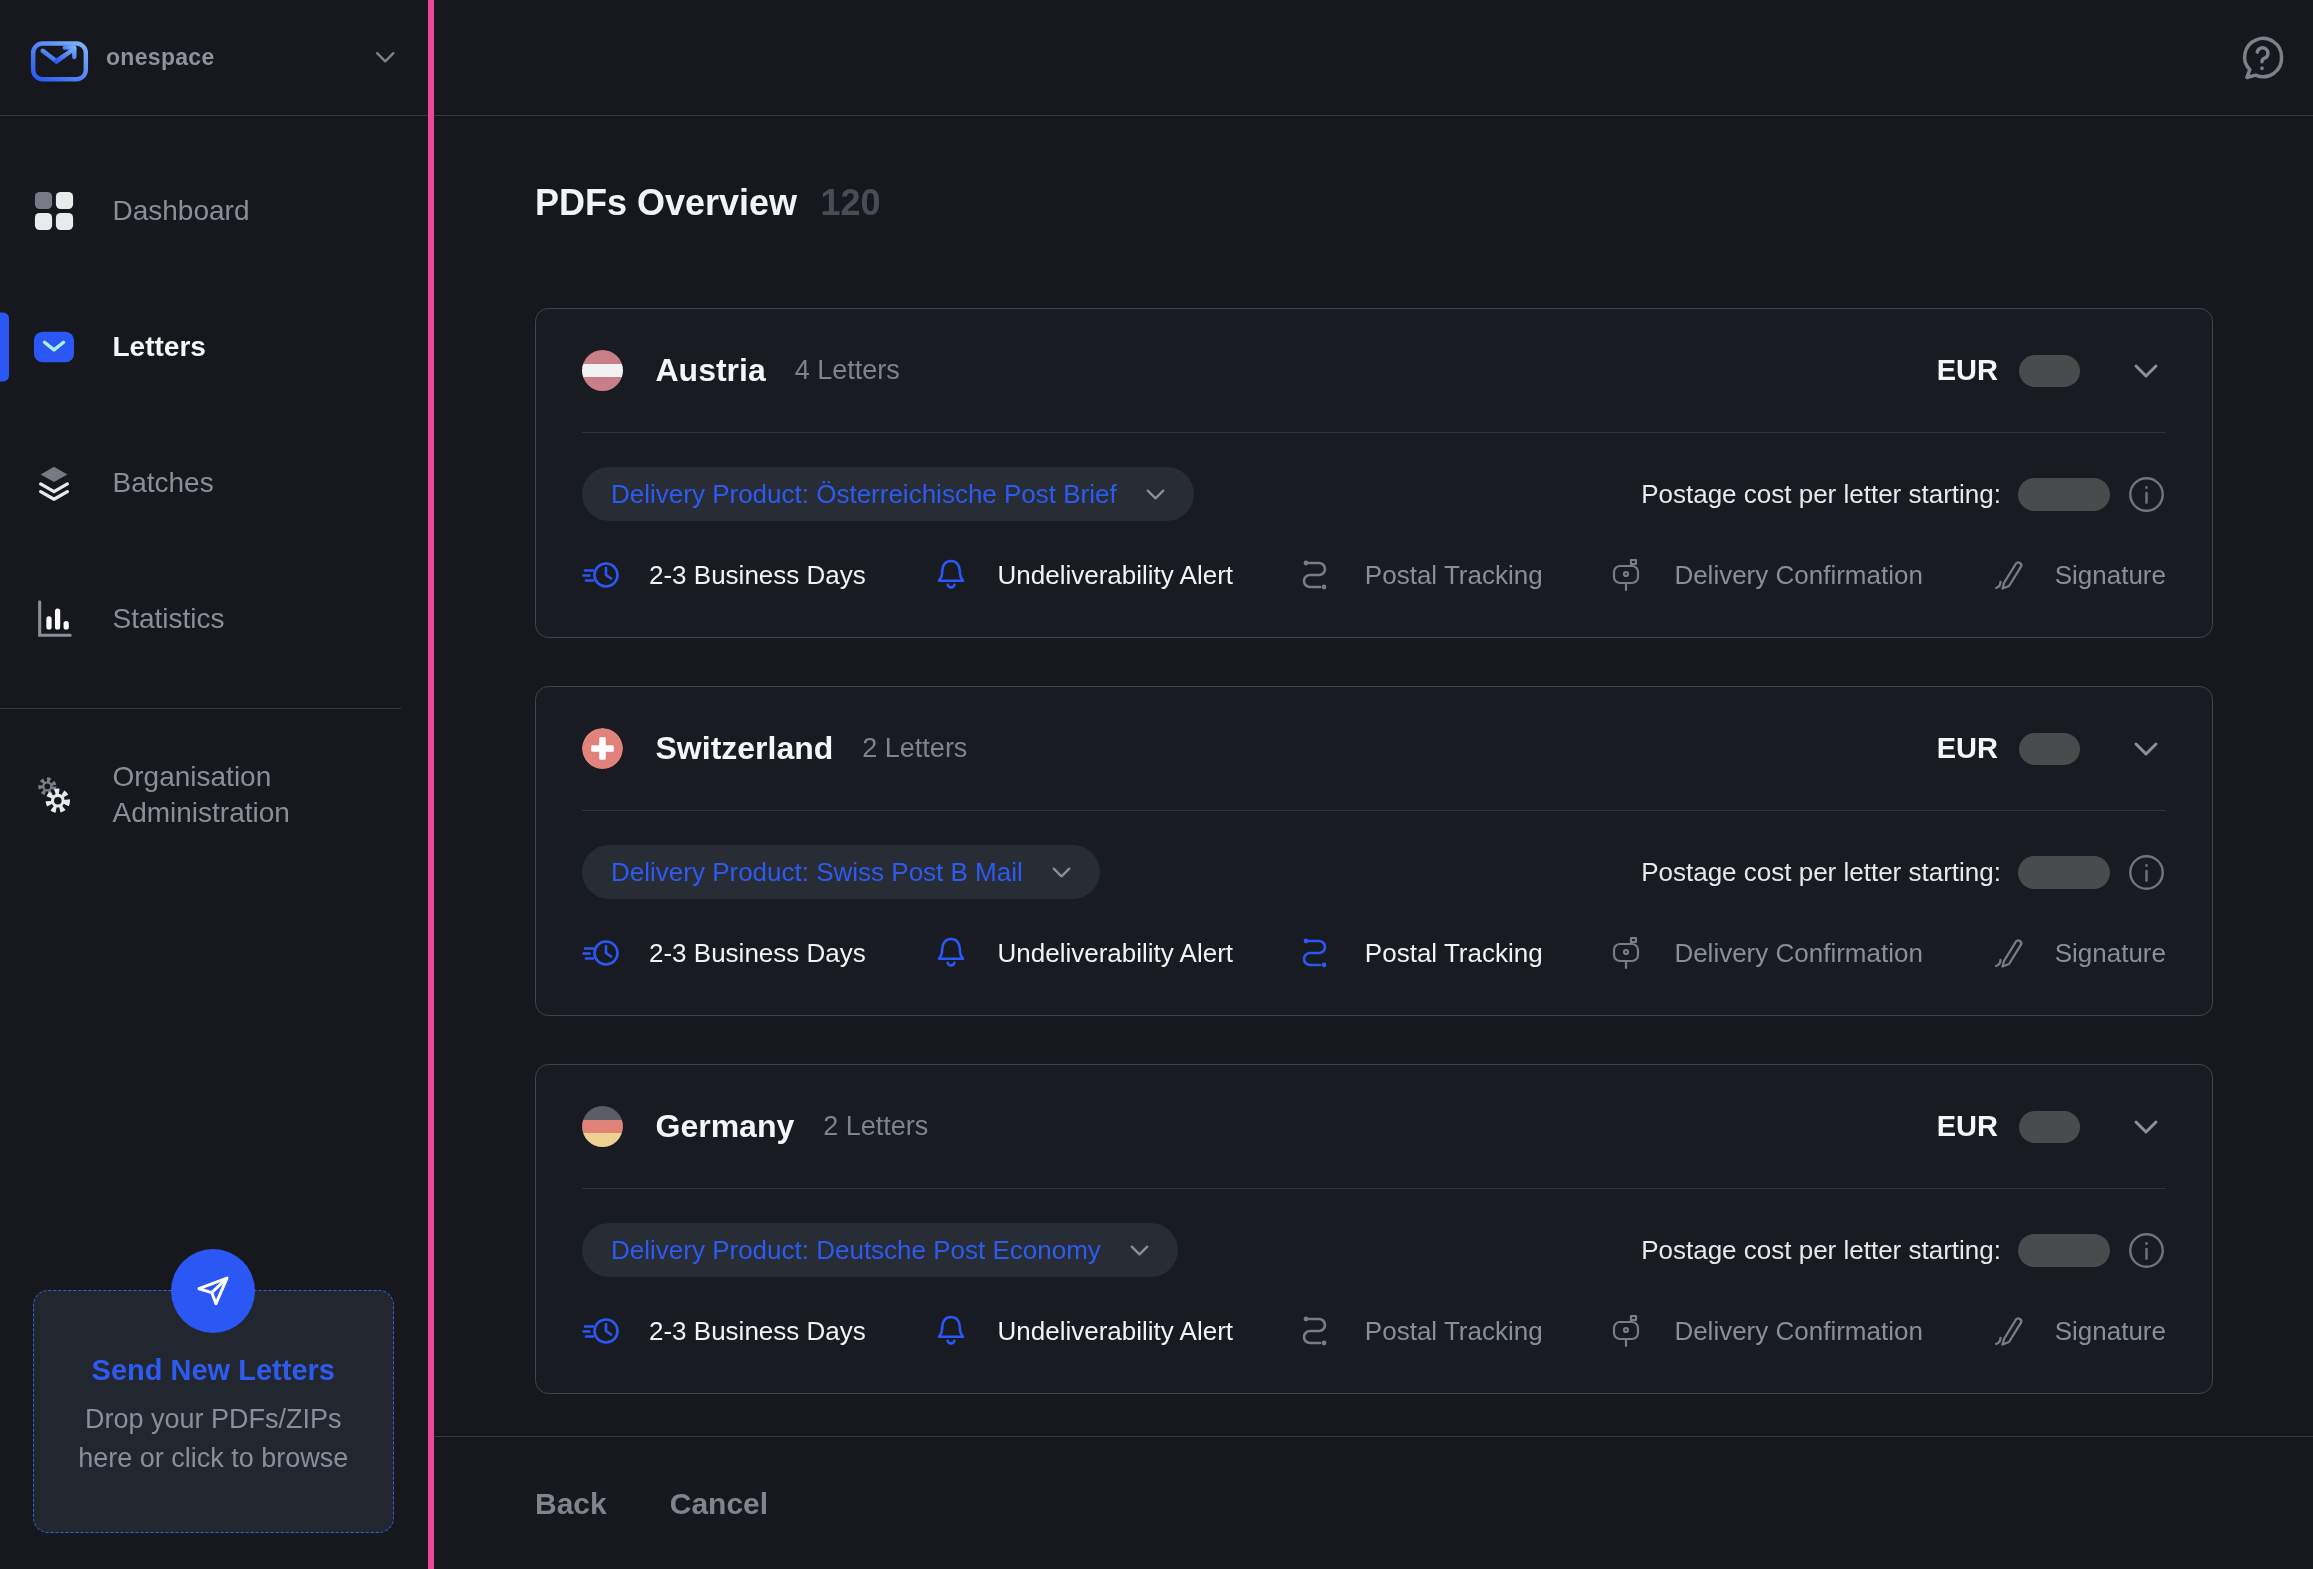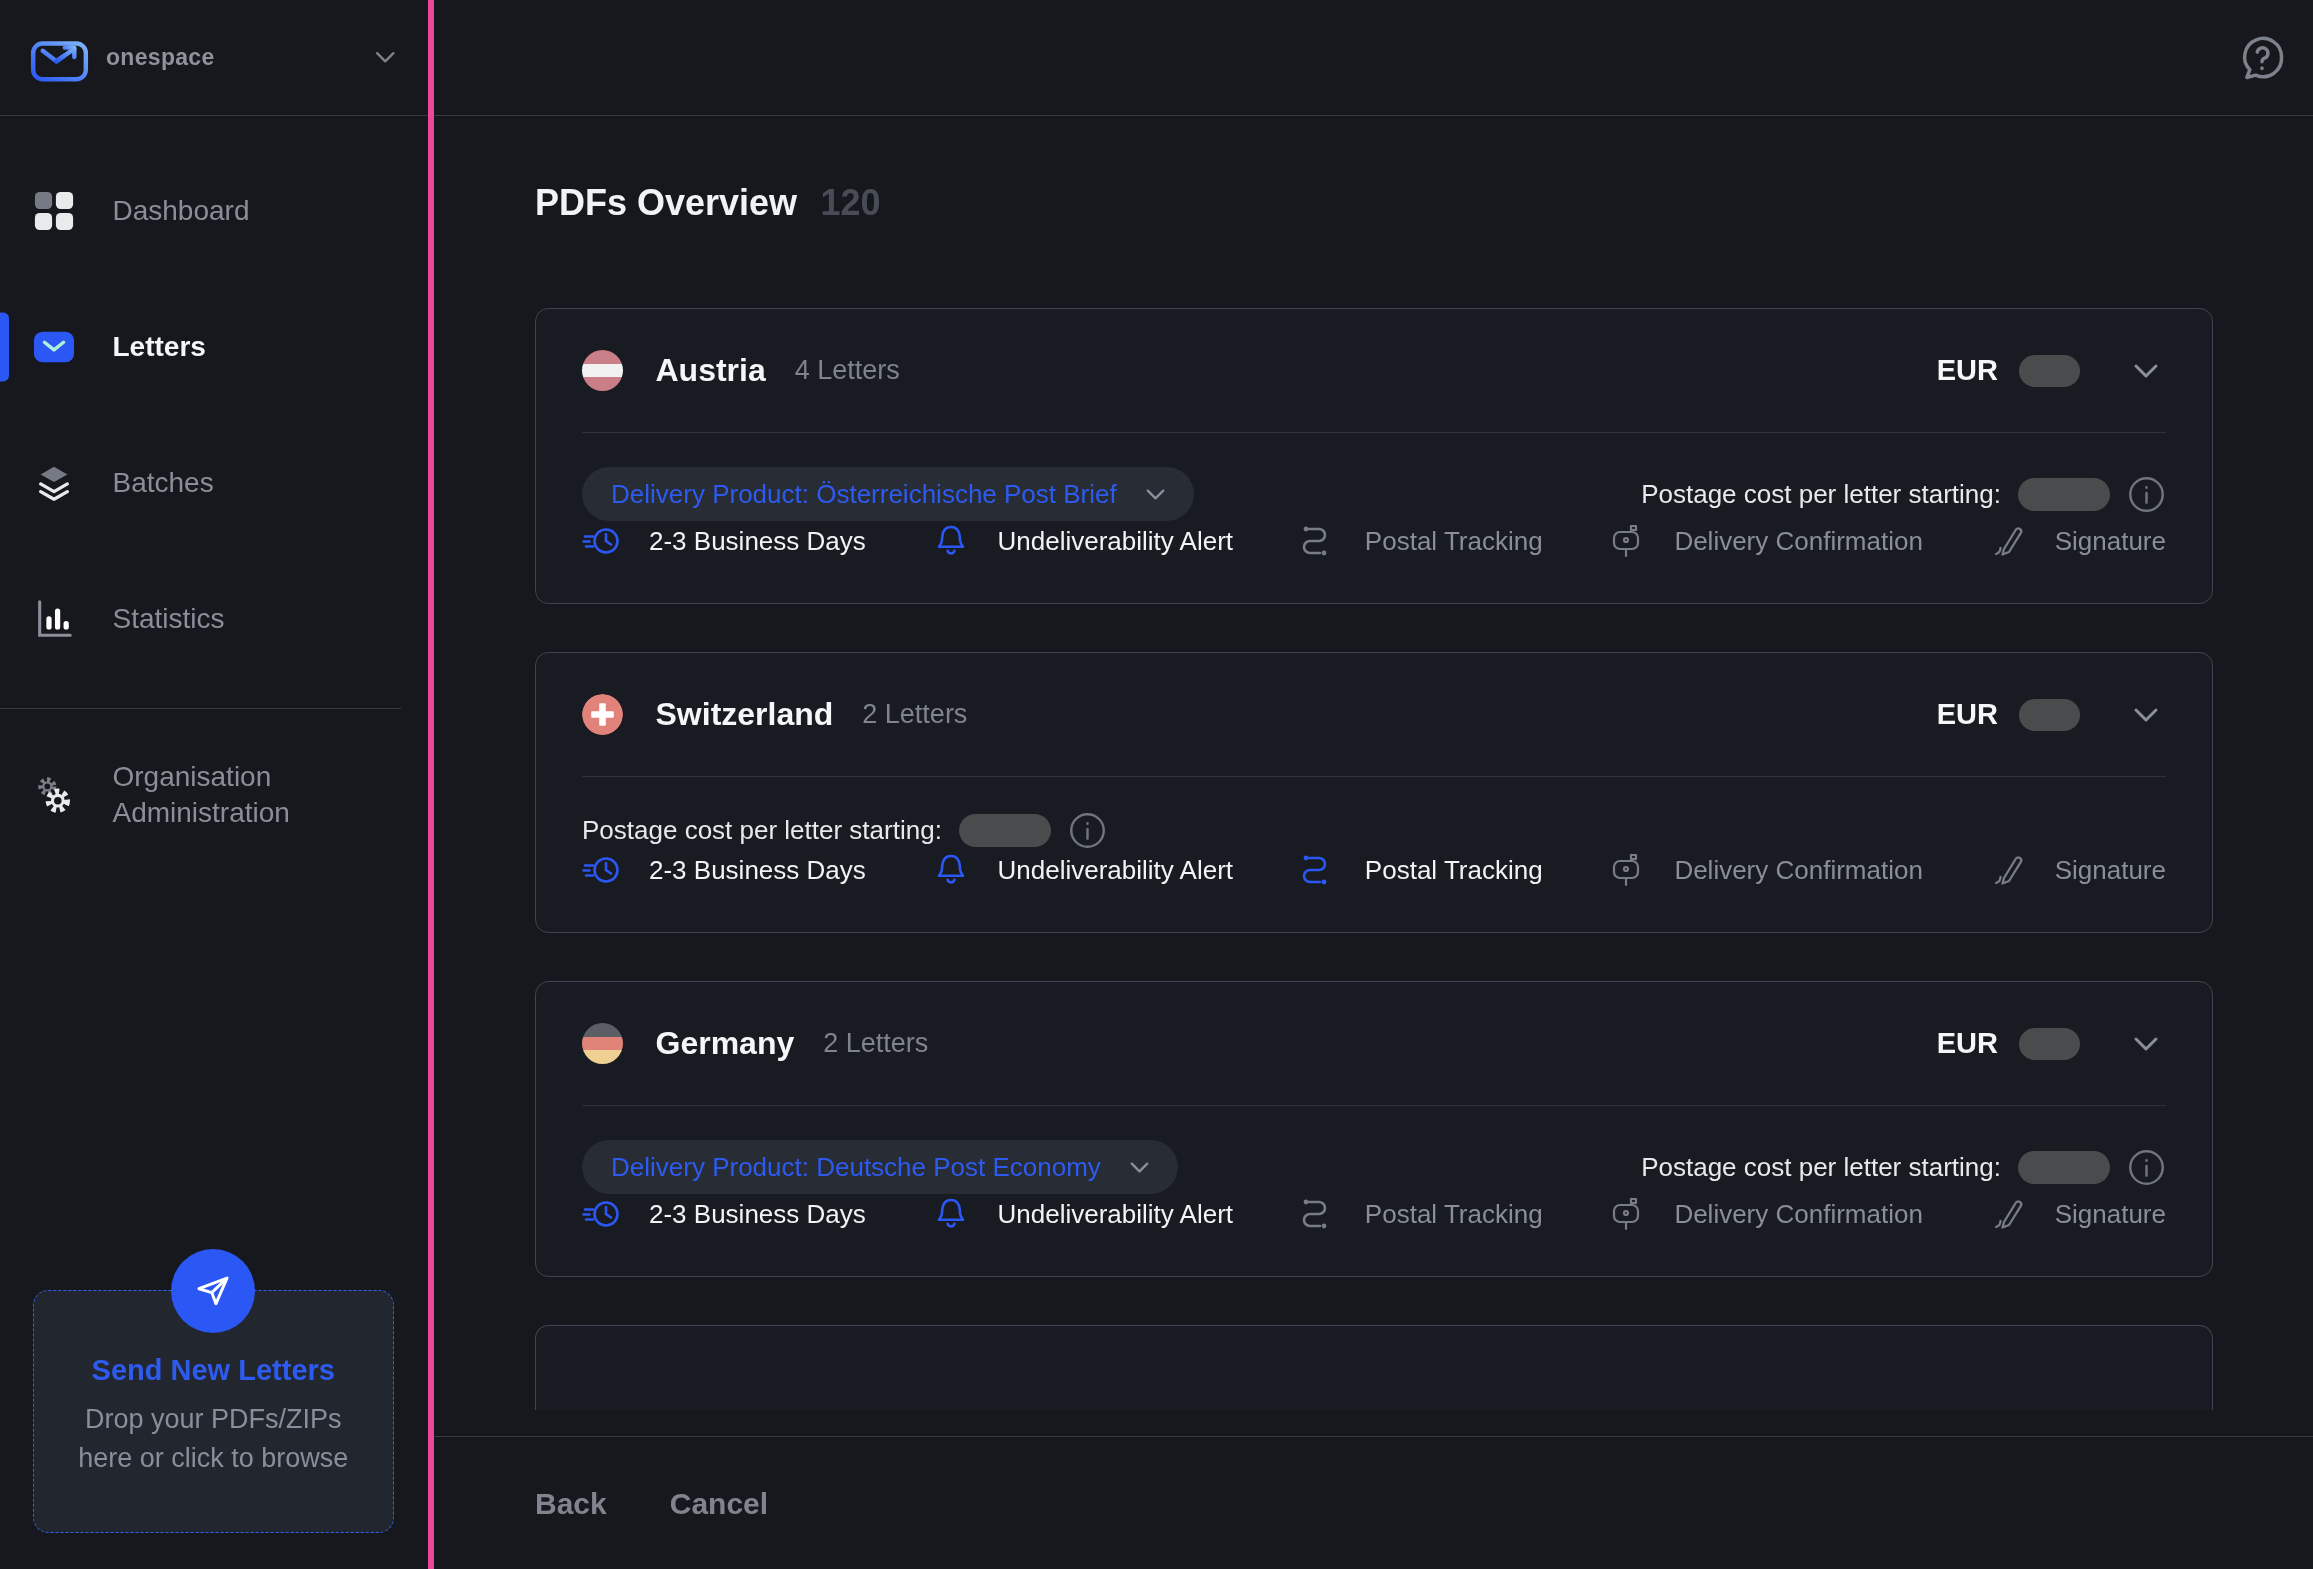--- a/index.html
+++ b/index.html
@@ -53,21 +53,21 @@
   .skel-toggle{width:61px;height:32px;border-radius:16.3px;cursor:pointer;}
   .skel-price{width:92px;height:33px;border-radius:17px;}
   .card-header .chev{width:40px;height:40px;margin-left:46px;color:#8b8f99;}
   .card-body{margin:0 46px;padding:34px 0 0;}
   .row1{display:flex;justify-content:space-between;align-items:center;}
   .product-pill{display:flex;align-items:center;gap:23px;height:54px;padding:0 23px 0 29px;border:none;
                 border-radius:28px;background:#272c35;font-family:inherit;font-size:26px;color:#2e5bef;cursor:pointer;}
   .product-pill .chev{width:31px;height:31px;color:#8b8f99;}
   .postage{display:flex;align-items:center;gap:17px;font-size:26px;color:#e8e9ec;}
   .postage .info{width:39px;height:39px;color:#70747f;cursor:pointer;}
-  .features{padding-bottom:42px;display:flex;justify-content:space-between;align-items:center;}
+  .features{margin-top:34px;padding-bottom:42px;display:flex;justify-content:space-between;align-items:center;}
   .feature{display:flex;align-items:center;gap:27px;}
   .feature .f-icon{width:40px;height:40px;color:#787c87;}
   .feature .f-label{font-size:26px;color:#8a8e99;}
   .feature.on .f-icon{color:#2b57f5;}
   .feature.on .f-label{color:#f2f3f5;}
   
   .footer{position:absolute;left:428px;right:0;bottom:0;height:134px;background:#16181d;border-top:1px solid #343945;
           display:flex;align-items:center;padding:0 100px 0 107px;z-index:5;box-sizing:border-box;}
   .txt-btn{background:none;border:none;font-family:inherit;font-size:30px;font-weight:700;color:#80848f;cursor:pointer;padding:0;}
   .txt-btn + .txt-btn{margin-left:63px;}
@@ -292,20 +292,28 @@
           <span class="currency">EUR</span>
           <span class="skeleton skel-toggle"></span>
           <span class="chev">
             <svg viewBox="0 0 24 24" fill="none" stroke="currentColor" stroke-width="1.8" stroke-linecap="round" stroke-linejoin="round">
               <path d="M6 9l6 6 6-6"></path>
             </svg>
           </span>
         </div>
         <div class="card-body">
           <div class="row1">
+            <button class="product-pill">
+              <span>Delivery Product: Swiss Post B Mail</span>
+              <span class="chev">
+                <svg viewBox="0 0 24 24" fill="none" stroke="currentColor" stroke-width="1.8" stroke-linecap="round" stroke-linejoin="round">
+                  <path d="M6 9l6 6 6-6"></path>
+                </svg>
+              </span>
+            </button>
             <div class="postage">
               <span>Postage cost per letter starting:</span>
               <span class="skeleton skel-price"></span>
               <span class="info">
                 <svg viewBox="0 0 24 24" fill="none" stroke="currentColor" stroke-width="1.5" stroke-linecap="round">
                   <circle cx="12" cy="12" r="10"></circle>
                   <path d="M12 7.5v.4M12 11v6"></path>
                 </svg>
               </span>
             </div>

